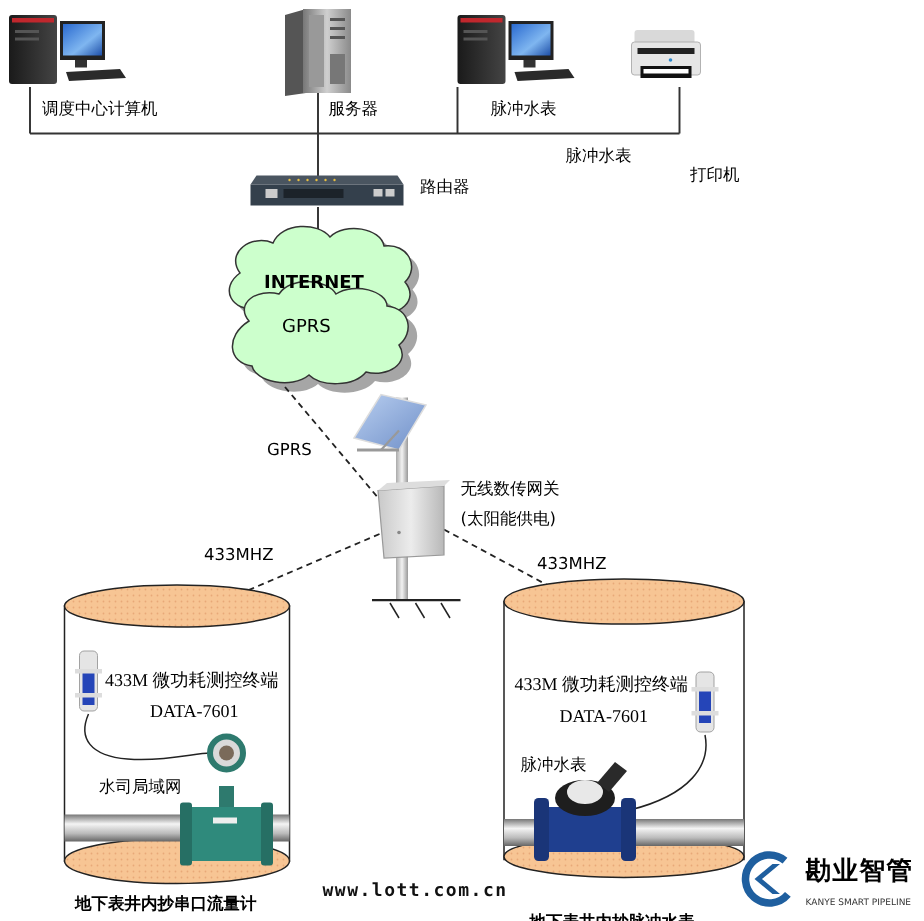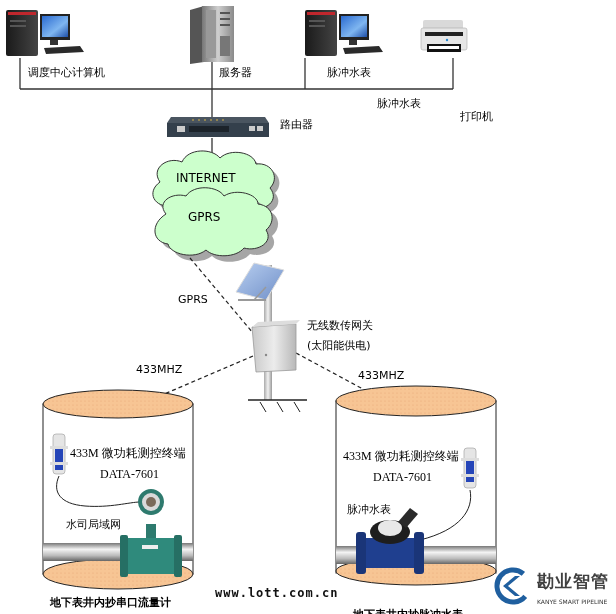--- a/index.html
+++ b/index.html
@@ -208,21 +208,21 @@
 </svg>
 
 <div class="lbl" style="left:28px;top:66px;">调度中心计算机</div>
 <div class="lbl" style="left:219px;top:66px;">服务器</div>
 <div class="lbl" style="left:327px;top:66px;">脉冲水表</div>
 <div class="lbl" style="left:460px;top:66px;margin-top:44px;">打印机</div>
 <div class="lbl" style="left:377px;top:97px;">脉冲水表</div>
 
 <div class="lbl" style="left:280px;top:118px;text-align:right;">路由器</div>
 
-<div class="lbl" style="left:176px;top:171px;font-size:12px;">INTERNET</div>
+<div class="lbl" style="left:176px;top:181px;font-size:12px;font-weight:bold;">INTERNET</div>
 <div class="lbl" style="left:188px;top:210px;font-size:12px;">GPRS</div>
 
 <div class="lbl" style="left:178px;top:293px;">GPRS</div>
 <div class="lbl" style="left:307px;top:319px;">无线数传网关</div>
 <div class="lbl" style="left:307px;top:339px;">(太阳能供电)</div>
 
 <div class="lbl" style="left:136px;top:363px;">433MHZ</div>
 <div class="lbl" style="left:358px;top:369px;">433MHZ</div>
 
 <div class="lbl serif" style="left:70px;top:446px;">433M 微功耗测控终端</div>
@@ -231,14 +231,14 @@
 
 <div class="lbl serif" style="left:343px;top:449px;">433M 微功耗测控终端</div>
 <div class="lbl serif" style="left:373px;top:470px;">DATA-7601</div>
 <div class="lbl" style="left:347px;top:503px;">脉冲水表</div>
 
 <div class="url" style="left:215px;top:586px;">www.lott.com.cn</div>
 
 <div class="lbl bold" style="left:50px;top:596px;">地下表井内抄串口流量计</div>
 <div class="lbl bold" style="left:353px;top:596px;margin-top:12px;">地下表井内抄脉冲水表</div>
 
-<div class="lbl" style="left:537px;top:574px;font-size:17px;font-weight:bold;color:#404040;letter-spacing:1px;">勘业智管</div>
+<div class="lbl" style="left:537px;top:574px;font-size:17px;font-weight:bold;color:#000000;letter-spacing:1px;">勘业智管</div>
 <div class="lbl" style="left:537px;top:595px;font-size:6px;color:#333;">KANYE SMART PIPELINE</div>
 
 </body></html>

